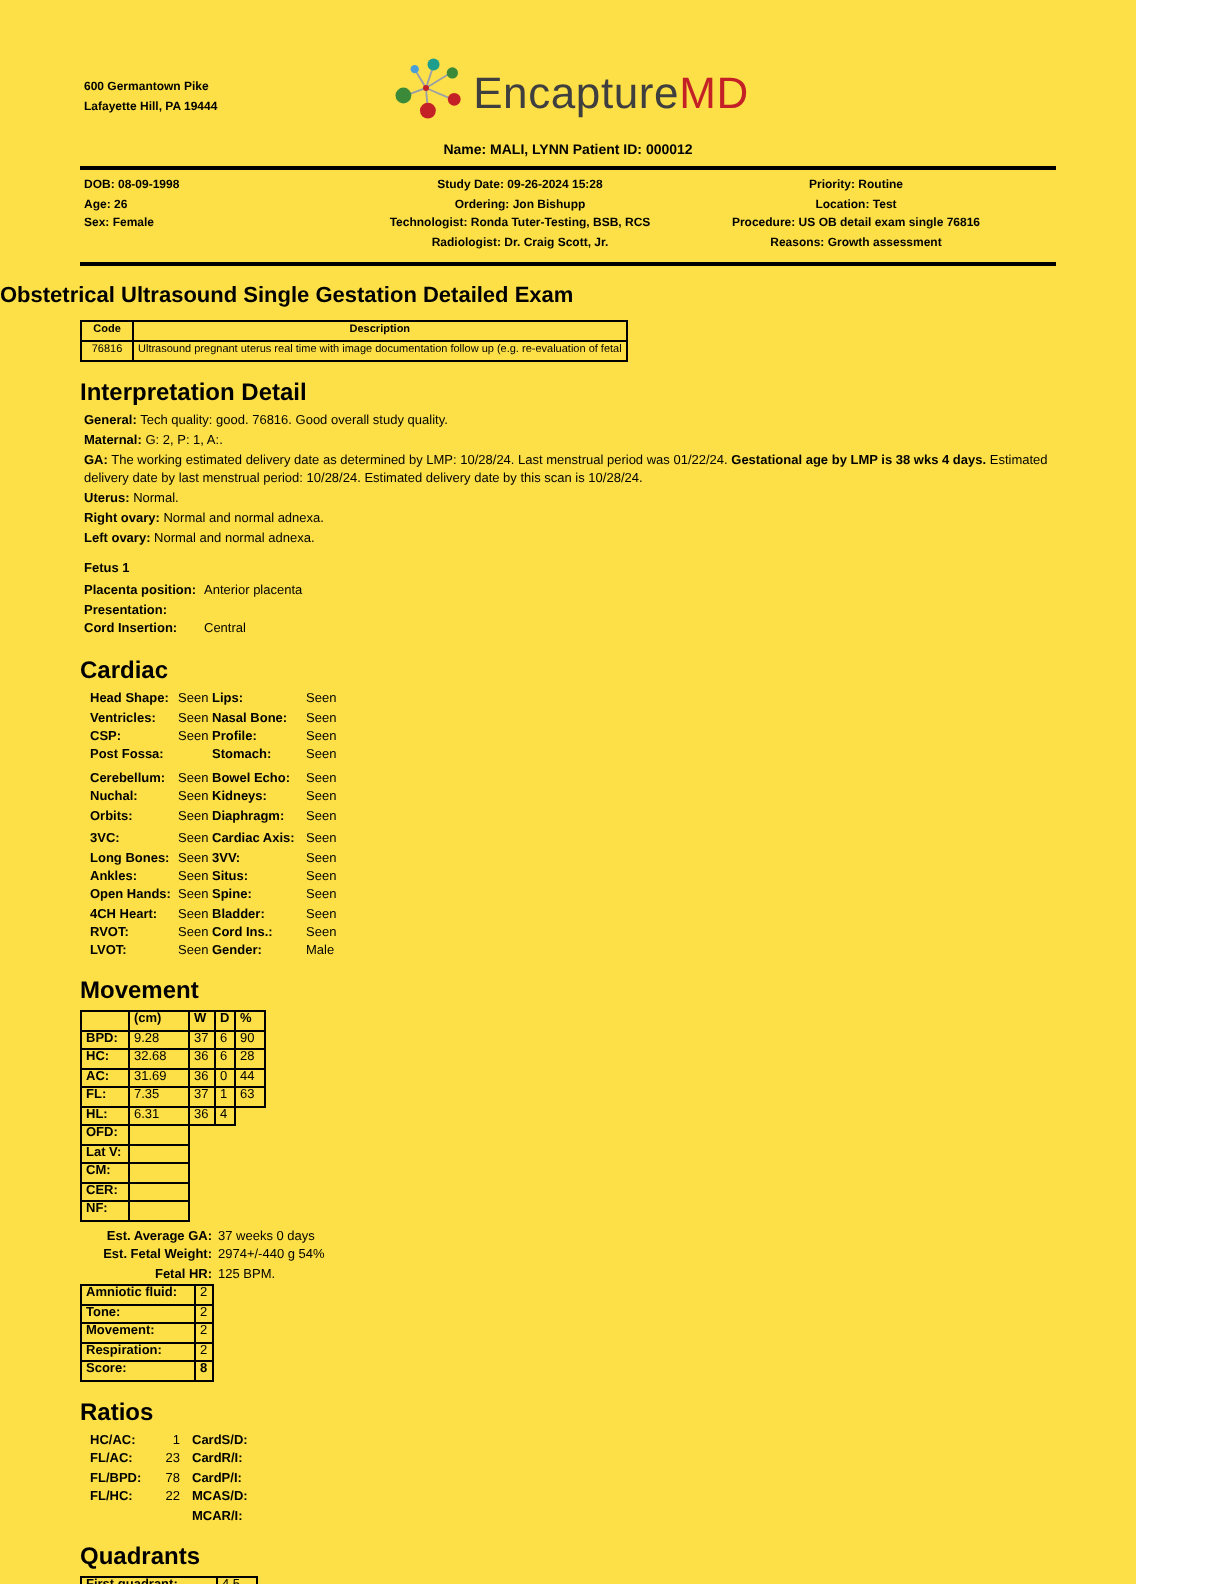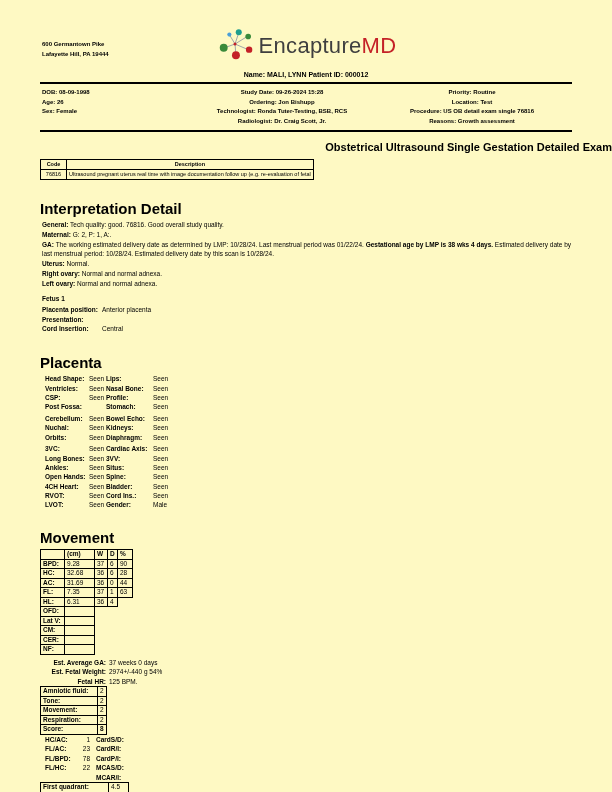--- a/index.html
+++ b/index.html
@@ -1,41 +1,41 @@
 <!DOCTYPE html>
 <html><head>
 <meta charset="utf-8">
 <style>
   * { box-sizing: border-box; margin: 0; padding: 0; }
   html,body { background:#fff; }
   .page {
-    width: 612px; height: 792px; position: relative; background: #fef9c3;
+    width: 568px; height: 792px; position: relative; background: #fde047;
     color: #000; font-family: "Liberation Sans", sans-serif; overflow: hidden;
   }
   
   .addr { position: absolute; left: 42px; top: 40px; font-size: 6px; font-weight: bold; line-height: 1.6; }
   .logo { display: flex; justify-content: center; align-items: center; padding-top: 28px; gap: 5px; }
   .logo-text { font-size: 22px; color: #3f3f3f; letter-spacing: .3px; }
   .logo-md { color: #c42127; }
   .name-line { text-align: center; font-size: 7px; font-weight: bold; margin-top: 7px; }
   .rule { height: 2px; background: #000; margin: 4px 40px 0 40px; }
   
   .pinfo { display: flex; margin: 4px 40px 2px 42px; font-size: 6px; font-weight: bold; line-height: 1.6; }
   .pi-left  { width: 150px; }
   .pi-center{ flex: 1; text-align: center; }
   .pi-right { width: 200px; text-align: center; }
   
-  .title { text-align: right; font-size: 11px; font-weight: bold; margin-top: 9px; }
+  .title { text-align: left; font-size: 11px; font-weight: bold; margin-top: 9px; }
   table.codes { border-collapse: collapse; margin: 6px 0 0 40px; font-size: 5.5px; }
   table.codes th, table.codes td { border: 1px solid #000; padding: 1px 2px; line-height: 1.2; }
   table.codes th { font-weight: bold; text-align: center; }
   .c-code { width: 26px; text-align: center; }
   .c-desc { width: 218px; white-space: nowrap; overflow: hidden; }
   
-  .sec-h { font-size: 15px; font-weight: bold; margin: 20px 0 3px 40px; }
+  .sec-h { font-size: 12px; font-weight: bold; margin: 8px 0 3px 40px; }
   .ip { margin: 0 38px 0 42px; font-size: 6.5px; line-height: 1.4; }
   .ip .line { margin-bottom: 1px; }
   .lbl { font-weight: bold; }
   
   .fetus { margin: 6px 0 0 42px; font-size: 6.5px; line-height: 1.5; }
   .fetus-h { font-weight: bold; margin-bottom: 1px; }
   .f-row { display: flex; }
   .f-l { width: 60px; font-weight: bold; }
   
   .anat { margin-left: 45px; font-size: 6.5px; margin-top: 1px; }
@@ -164,21 +164,21 @@
     <div class="f-row">
         <span class="f-l">Presentation:</span>
         <span></span>
       </div>
     <div class="f-row">
         <span class="f-l">Cord Insertion:</span>
         <span>Central</span>
       </div>
   </div>
 
-  <div class="sec-h">Placenta</div>
+  <div class="sec-h">Cardiac</div>
   <div class="anat">
     <div class="a-row">
         <span class="a-l1">Head Shape:</span>
         <span class="a-v1">Seen</span>
         <span class="a-l2">Lips:</span>
         <span class="a-v2">Seen</span>
       </div>
     <div class="a-row">
         <span class="a-l1">Ventricles:</span>
         <span class="a-v1">Seen</span>
@@ -375,20 +375,21 @@
           <td class="bp-l">Respiration:</td>
           <td class="bp-v">2</td>
         </tr>
     <tr>
           <td class="bp-l">Score:</td>
           <td class="bp-v bold">8</td>
         </tr>
   </tbody>
     </table>
 
+  <div class="sec-h">Ratios</div>
   <div class="rat">
     <div class="r-row">
         <span class="r-l1">HC/AC:</span>
         <span class="r-v1">1</span>
         <span class="r-l2">CardS/D:</span>
         <span class="r-v2"></span>
       </div>
     <div class="r-row">
         <span class="r-l1">FL/AC:</span>
         <span class="r-v1">23</span>
@@ -408,20 +409,21 @@
         <span class="r-v2"></span>
       </div>
     <div class="r-row">
         <span class="r-l1"></span>
         <span class="r-v1"></span>
         <span class="r-l2">MCAR/I:</span>
         <span class="r-v2"></span>
       </div>
   </div>
 
+  <div class="sec-h">Quadrants</div>
   <table class="grid">
     <tbody>
         <tr>
           <td class="q-l">First quadrant:</td>
           <td class="q-v">4.5</td>
         </tr>
 
   </tbody>
     </table>
 

